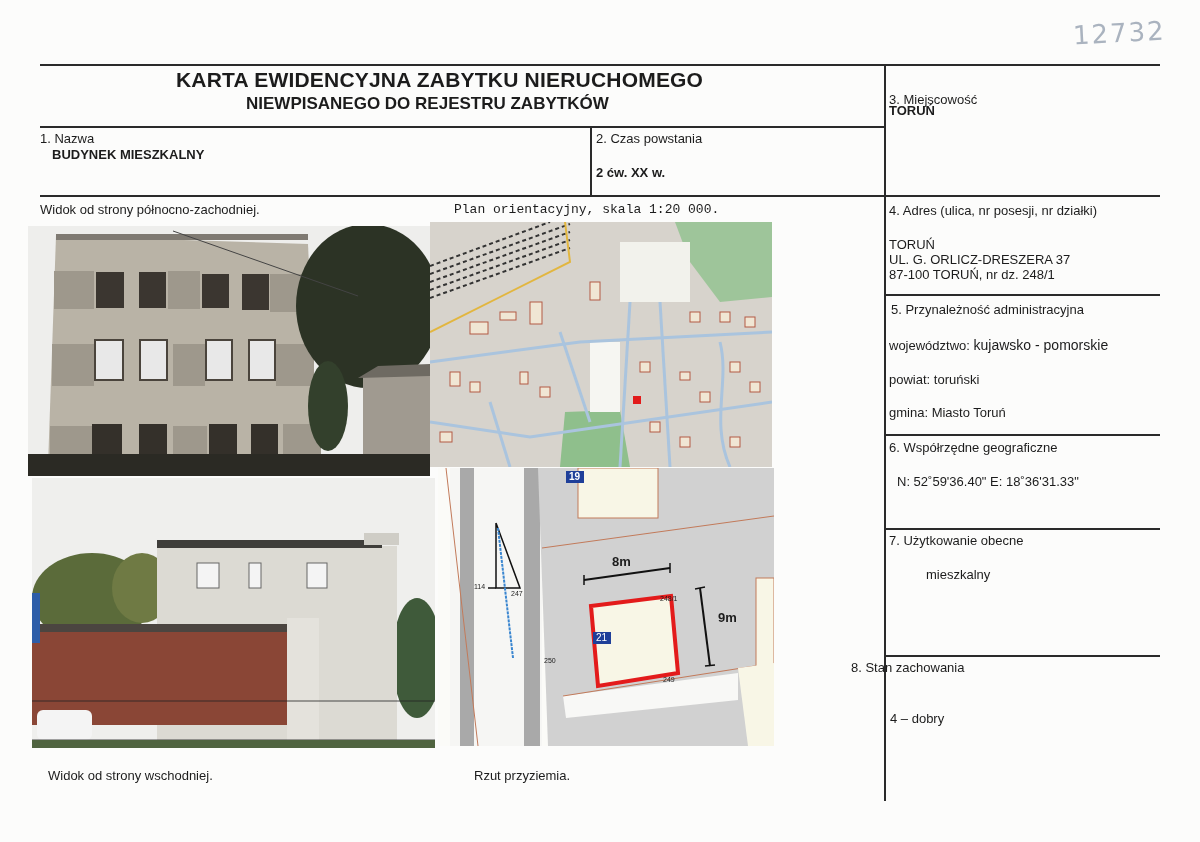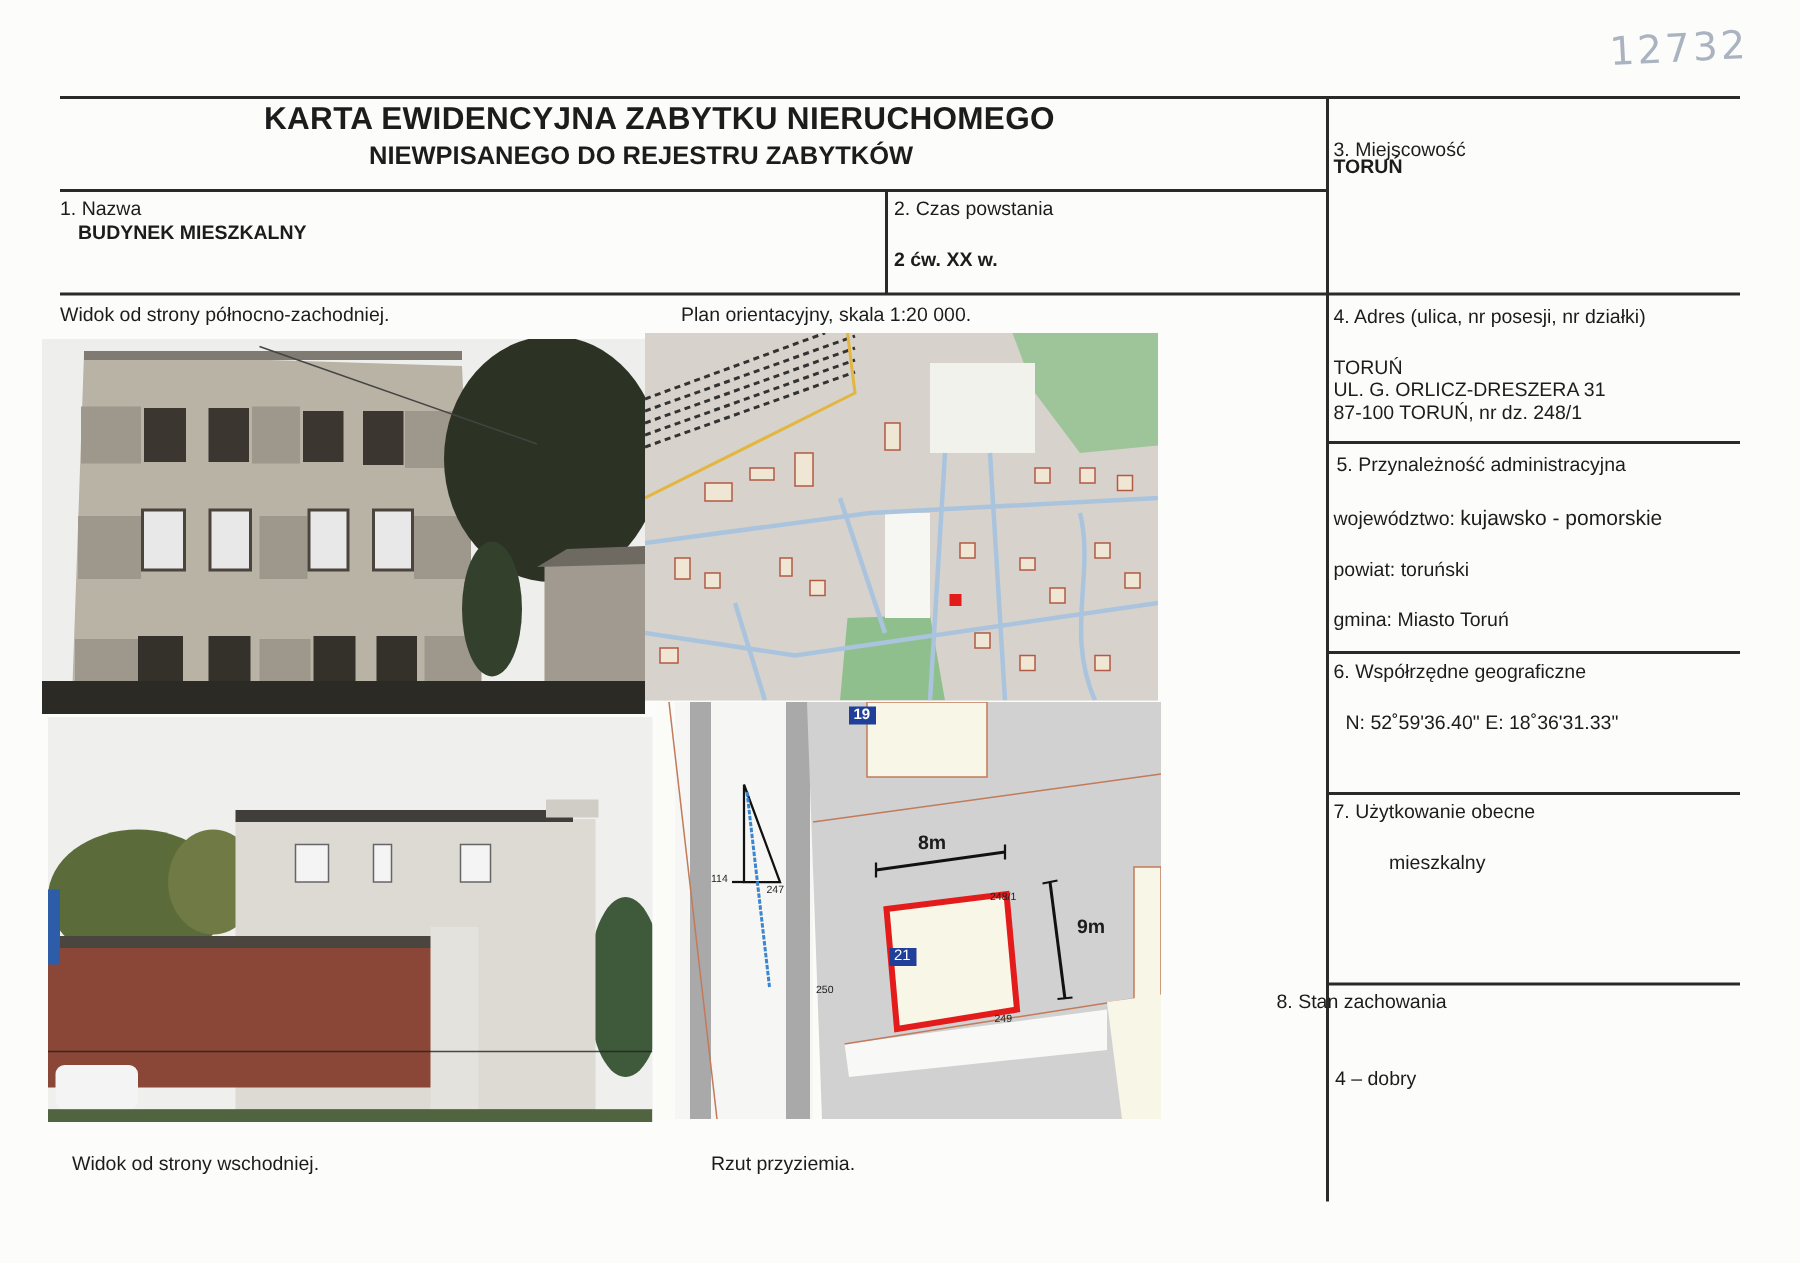--- a/index.html
+++ b/index.html
@@ -36,42 +36,42 @@
 <div class="t b" style="left:52px;top:147px;">BUDYNEK MIESZKALNY</div>
 
 <div class="t" style="left:596px;top:131px;">2. Czas powstania</div>
 <div class="t b" style="left:596px;top:165px;">2 ćw. XX w.</div>
 
 <div class="t" style="left:889px;top:68px;margin-top:24px;">3. Miejscowość</div>
 <div class="t b" style="left:889px;top:103px;">TORUŃ</div>
 
 <div class="t" style="left:889px;top:203px;">4. Adres (ulica, nr posesji, nr działki)</div>
 <div class="t" style="left:889px;top:237px;">TORUŃ</div>
-<div class="t" style="left:889px;top:252px;">UL. G. ORLICZ-DRESZERA 31</div>
+<div class="t" style="left:889px;top:252px;">UL. G. ORLICZ-DRESZERA 37</div>
 <div class="t" style="left:889px;top:267px;">87-100 TORUŃ, nr dz. 248/1</div>
 
 <div class="t" style="left:891px;top:302px;">5. Przynależność administracyjna</div>
 <div class="t" style="left:889px;top:337px;">
   <span>województwo:</span>
   <span style="font-size:14px;">kujawsko - pomorskie</span>
 </div>
 <div class="t" style="left:889px;top:372px;">powiat: toruński</div>
 <div class="t" style="left:889px;top:405px;">gmina: Miasto Toruń</div>
 
 <div class="t" style="left:889px;top:440px;">6. Współrzędne geograficzne</div>
 <div class="t" style="left:897px;top:474px;">N: 52˚59'36.40"  E: 18˚36'31.33"</div>
 
 <div class="t" style="left:889px;top:533px;">7. Użytkowanie obecne</div>
 <div class="t" style="left:926px;top:567px;">mieszkalny</div>
 
 <div class="t" style="left:851px;top:660px;">8. Stan zachowania</div>
 <div class="t" style="left:890px;top:711px;">4 – dobry</div>
 
 <div class="t" style="left:40px;top:202px;">Widok od strony północno-zachodniej.</div>
-<div class="t" style="left:454px;top:202px;">Plan orientacyjny, skala 1:20 000.</div>
+<div class="t" style="left:454px;top:202px;font-family:Liberation Mono, monospace;">Plan orientacyjny, skala 1:20 000.</div>
 <div class="t" style="left:48px;top:768px;">Widok od strony wschodniej.</div>
 <div class="t" style="left:474px;top:768px;">Rzut przyziemia.</div>
 
 <div class="photo" style="left:28px;top:226px;width:402px;height:250px;background:#f3f3f1;">
   <svg width="402" height="250" viewBox="0 0 402 250">
     <rect x="0" y="0" width="402" height="250" fill="#eeeeec"></rect>
 
     <polygon points="28,10 280,18 290,240 20,240" fill="#b9b3a6"></polygon>
     <rect x="28" y="8" width="252" height="6" fill="#7f7a72"></rect>
 

